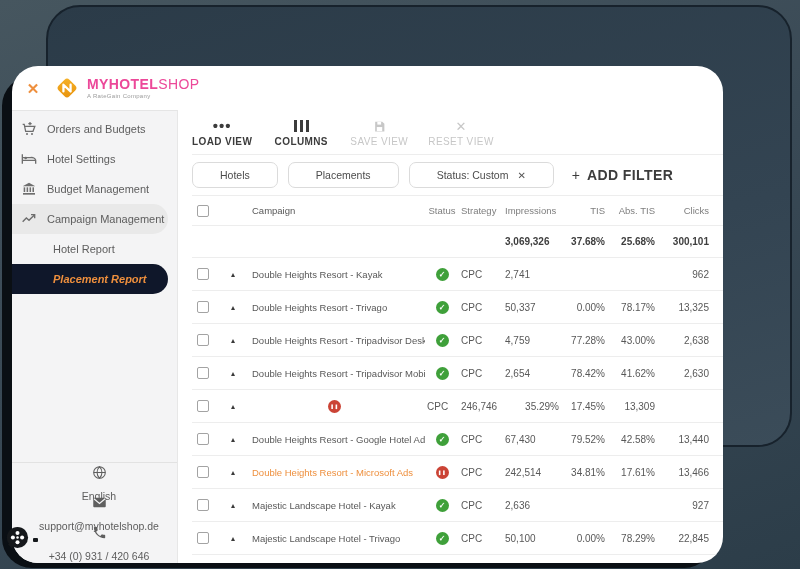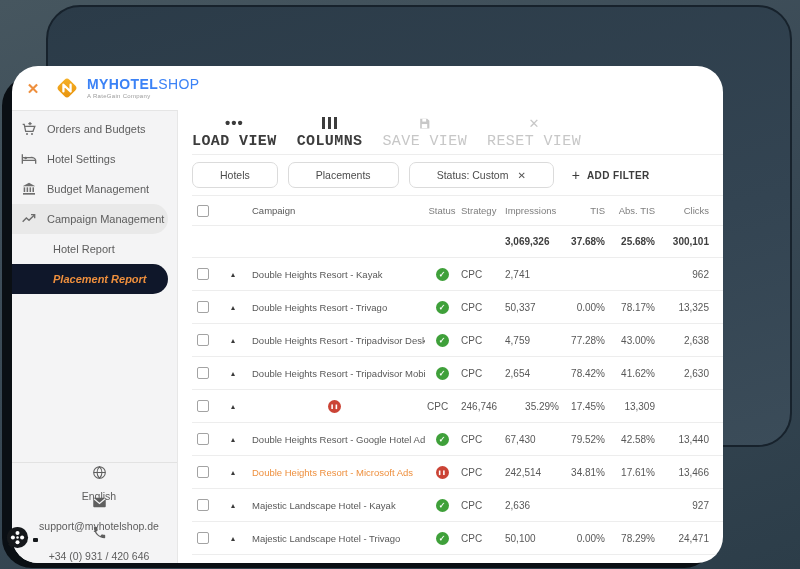--- a/index.html
+++ b/index.html
@@ -22,21 +22,21 @@
   }
   .app-window{
     position:absolute; left:12px; top:66px; width:711px; height:497px;
     background:#ffffff; border-radius:26px; overflow:hidden;
   }
   
   .win-header{ height:44px; display:flex; align-items:center; padding-left:8px; }
   .close-x{ color:#ee8f3d; font-size:15px; font-weight:bold; width:26px; text-align:center; cursor:pointer; line-height:1; }
   .logo{ display:flex; align-items:center; margin-left:8px; gap:7px; }
   .logo svg{ width:26px; height:26px; }
-  .logo-name{ font-size:14px; letter-spacing:.4px; color:#3b82f6; line-height:1.05; }
+  .logo-name{ font-size:14px; letter-spacing:.4px; color:#ec4899; line-height:1.05; }
   .logo-name b{ font-weight:bold; }
   .logo-name span{ font-weight:normal; }
   .logo-tag{ font-size:6px; color:#9a9a9a; letter-spacing:.3px; margin-top:1px; }
   
   .win-body{ display:flex; height:453px; }
   .sidebar{
     width:166px; background:#f4f4f5; border-top:1px solid #e5e5e5;
     border-right:1px solid #e7e7e7; position:relative; flex:none;
   }
   .nav{ padding-top:3px; }
@@ -55,32 +55,32 @@
   .foot-item .ico svg{ width:15px; height:15px; }
   .foot-item .lbl{ font-size:10.5px; color:#5d5d5d; white-space:nowrap; }
   
   .reel-badge{ position:absolute; left:5px; top:526px; width:25px; height:25px; z-index:5; }
   .reel-dot{ position:absolute; left:33px; top:538px; width:5px; height:4px; background:#15181b; border-radius:1px; z-index:5; }
   
   .content{ flex:1; padding-left:14px; display:flex; flex-direction:column; min-width:0; }
   .toolbar{ height:45px; display:flex; align-items:center; gap:20px; border-bottom:1px solid #ededed; padding-top:2px; }
   .tool-btn{ display:flex; flex-direction:column; align-items:center; gap:3px; cursor:pointer; min-width:58px; }
   .tool-btn .t-ico{ height:13px; display:flex; align-items:center; color:#3c3c3c; }
-  .tool-btn .t-lbl{ font-size:15px; letter-spacing:.4px; color:#3c3c3c; font-weight:bold; white-space:nowrap;font-family:Liberation Mono, monospace; }
+  .tool-btn .t-lbl{ font-size:10px; letter-spacing:.4px; color:#3c3c3c; font-weight:bold; white-space:nowrap; }
   .tool-btn.disabled .t-ico, .tool-btn.disabled .t-lbl{ color:#c7c7c7; font-weight:normal; }
   .dots{ font-size:15px; letter-spacing:1px; line-height:6px; font-weight:bold; }
   .colbars{ width:15px; height:12px; background:repeating-linear-gradient(90deg,#3c3c3c 0 3px,transparent 3px 6px); }
   .t-ico svg{ width:13px; height:13px; }
   .x-glyph{ font-size:13px; line-height:1; }
   .filterbar{ height:41px; display:flex; align-items:center; gap:10px; border-bottom:1px solid #ededed; }
   .chip{ border:1px solid #dbdbdb; border-radius:7px; padding:6px 27px; font-size:10.5px; color:#4c4c4c; background:#fff; cursor:pointer; display:flex; align-items:center; gap:9px; white-space:nowrap; }
   .chip .chip-x{ font-size:10px; color:#555; cursor:pointer; }
   .add-filter{ display:flex; align-items:center; gap:7px; margin-left:8px; cursor:pointer; }
   .add-filter .plus{ font-size:14px; color:#3c3c3c; line-height:1; }
-  .add-filter .af-lbl{ font-size:10px; letter-spacing:.4px; color:#3c3c3c; font-weight:bold; }
+  .add-filter .af-lbl{ font-size:14px; letter-spacing:.4px; color:#3c3c3c; font-weight:bold; }
   
   .tbl{ flex:1; overflow:hidden; }
   .trow{ display:grid; grid-template-columns:30px 22px 1fr 34px 44px 58px 46px 50px 54px; align-items:center; padding-right:12px; border-bottom:1px solid #ededed; height:33px; }
   .trow.thead{ height:30px; }
   .trow.totals{ height:32px; }
   .hcell{ font-size:9.5px; color:#7e7e7e; white-space:nowrap; }
   .cell{ font-size:10px; color:#585858; white-space:nowrap; overflow:hidden; }
   .cell.campaign{ font-size:9.5px; padding-left:8px; }
   .trow.hl .cell.campaign{ color:#ee8f3d; }
   .num-l{ text-align:left; padding-left:2px; }
@@ -400,21 +400,21 @@
               </div>
               <div class="caret">▴</div>
               <div class="cell campaign">Majestic Landscape Hotel - Trivago</div>
               <div class="status-wrap">
                 <span class="st-ico active"></span>
               </div>
               <div class="cell num-l">CPC</div>
               <div class="cell num-l">50,100</div>
               <div class="cell num-r">0.00%</div>
               <div class="cell num-r">78.29%</div>
-              <div class="cell num-r">24,471</div>
+              <div class="cell num-r">22,845</div>
             </div>
           </div>
       </div>
     </main>
   </div>
 </div>
 
 <svg class="reel-badge" viewBox="0 0 26 26">
   <circle cx="13" cy="12" r="11" fill="#15181b"></circle>
   <path d="M3 19l5 5-1.5-6z" fill="#15181b"></path>

